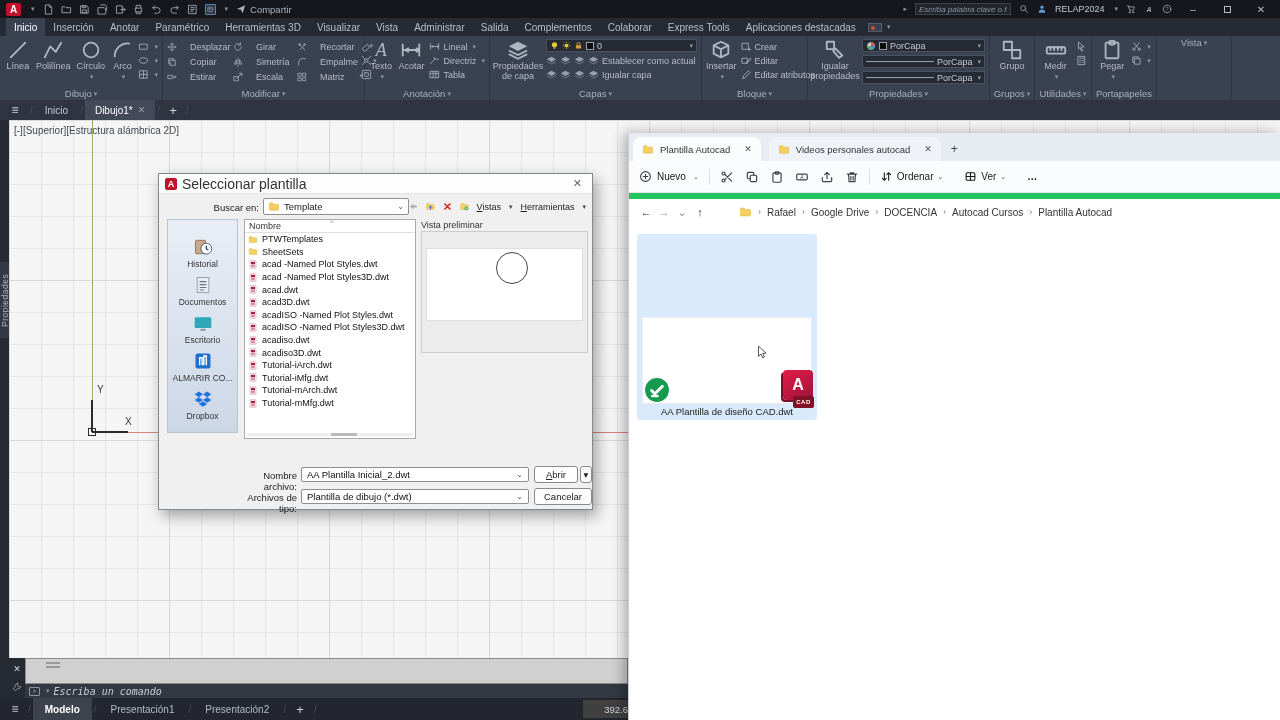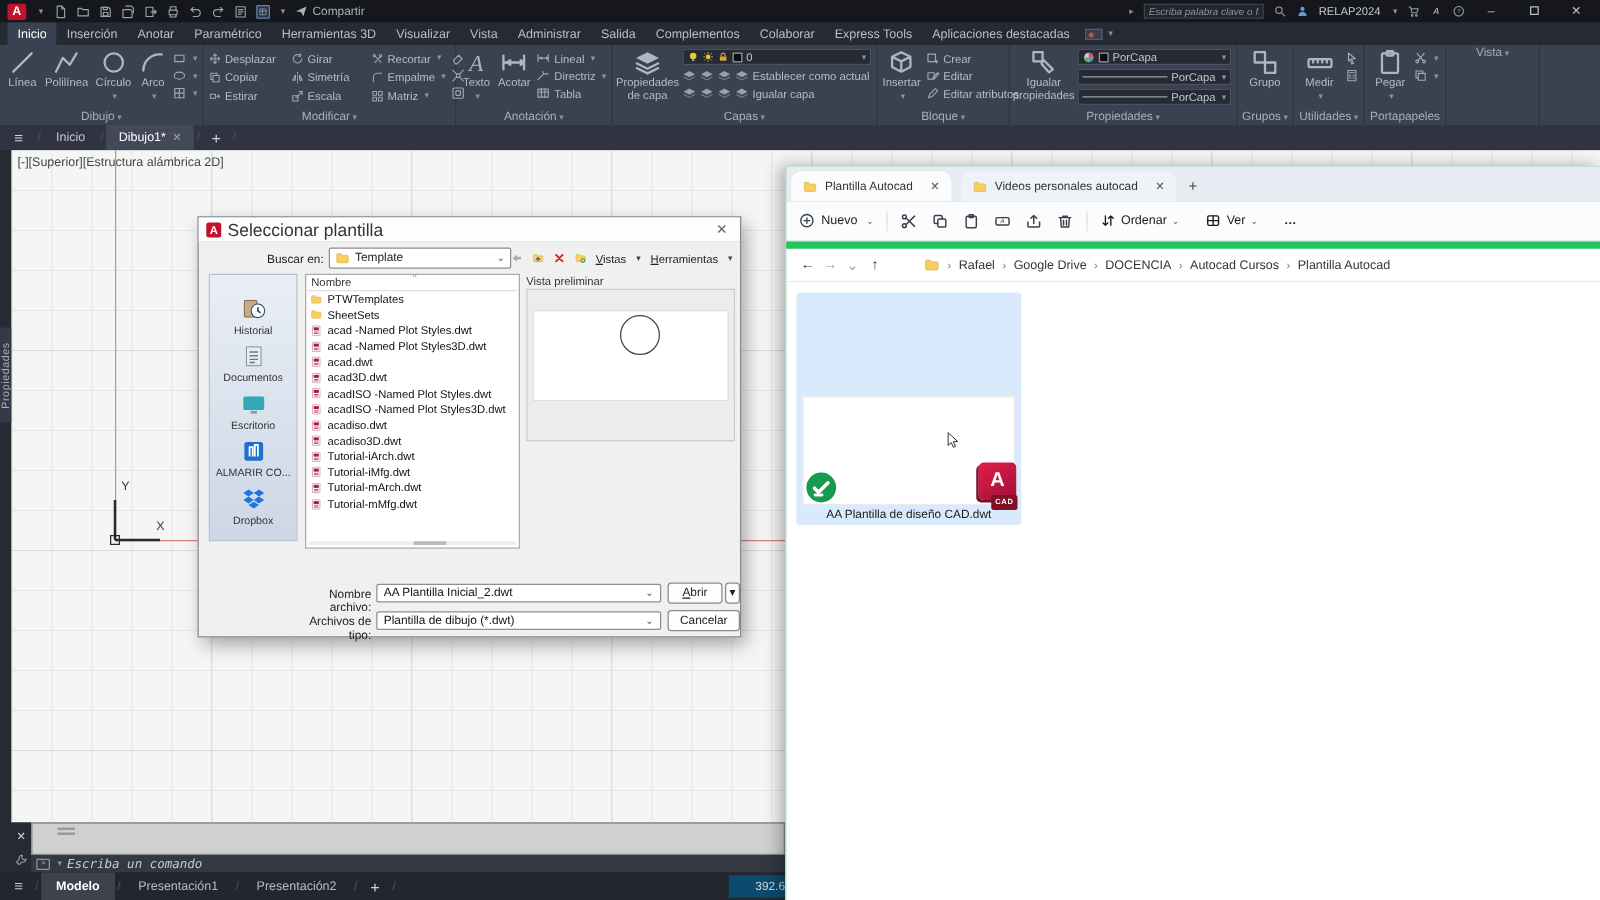--- a/index.html
+++ b/index.html
@@ -37,21 +37,21 @@
   .panel{position:relative;border-right:1px solid #2e3542;display:flex;flex-direction:column;}
   .pbody{flex:1;display:flex;align-items:flex-start;padding:3px 4px 0 4px;gap:4px;}
   .ptitle{height:13px;display:flex;align-items:center;justify-content:center;font-size:9.5px;color:#a7aebb;}
   .bigbtn{display:flex;flex-direction:column;align-items:center;justify-content:flex-start;gap:1px;color:#b6bdc8;}
   .bigbtn .ic{width:22px;height:22px;color:#aeb6c2;}
   .bigbtn .lbl{font-size:9px;text-align:center;line-height:9.5px;}
   .smallcol{display:flex;flex-direction:column;gap:3px;padding-top:2px;}
   .srow{display:flex;align-items:center;gap:3px;color:#b6bdc8;font-size:9px;white-space:nowrap;}
   .srow .ic{width:11px;height:11px;color:#9fa8b5;}
   #modgrid{display:grid;grid-template-columns:66px 64px 60px;grid-auto-rows:15px;align-items:center;}
-  .mitem{display:flex;align-items:flex-start;gap:3px;font-size:9px;color:#b6bdc8;white-space:nowrap;}
+  .mitem{display:flex;align-items:flex-start;gap:13px;font-size:9px;color:#b6bdc8;white-space:nowrap;}
   .mitem .ic{width:10px;height:10px;color:#9fa8b5;flex:none;}
   .combo-dark{background:#262a33;border:1px solid #4a5160;height:13px;display:flex;align-items:center;gap:3px;padding:0 3px;color:#c3c9d4;font-size:9px;}
   .combo-dark .flexfill{flex:1;}
   .swatch{width:8px;height:8px;background:#0d0d0d;border:1px solid #9aa1ad;display:inline-block;}
   .linesample{flex:1;height:1px;background:#9aa1ad;position:relative;}
   
   #filetabs{left:0;top:100px;width:1280px;height:20px;background:#2f3440;display:flex;align-items:stretch;gap:2px;padding-left:2px;color:#c2c7d0;}
   #ft-menu{width:26px;display:flex;align-items:center;justify-content:center;font-size:12px;color:#cfd3da;}
   .ftab{display:flex;align-items:center;gap:5px;padding:0 10px;font-size:10px;}
   .ftab.active{background:#434958;color:#fff;}
@@ -84,21 +84,21 @@
   #cmdhist .grip{position:absolute;left:20px;top:3px;width:14px;height:2px;background:#9a9a9a;box-shadow:0 4px 0 #9a9a9a;}
   #cmdrow{left:25px;top:684px;width:603px;height:14px;background:#343842;display:flex;align-items:center;gap:4px;padding:0 4px;}
   #cmdrow .cmdic{width:11px;height:9px;border:1px solid #8d93a0;border-radius:1px;color:#b9bec6;font-size:6px;line-height:7px;text-align:center;}
   #cmd-prompt{font-family:"DejaVu Sans Mono",monospace;font-style:italic;font-size:10px;color:#c6ccd4;}
   
   #statusbar{left:0;top:698px;width:1280px;height:22px;background:#23262e;display:flex;align-items:stretch;gap:2px;padding-left:4px;color:#b6bcc6;}
   #sb-menu{width:22px;display:flex;align-items:center;justify-content:center;font-size:12px;color:#c2c8d2;}
   .ltab{display:flex;align-items:center;padding:0 12px;font-size:10px;}
   .ltab.active{background:#3d424d;color:#fff;font-weight:bold;}
   #sb-plus{width:24px;display:flex;align-items:center;justify-content:center;font-size:13px;color:#cfd3da;}
-  #sb-coord{position:absolute;left:583px;top:2px;width:45px;height:18px;background:#0c4a6e;color:#cfd3da;font-size:9.5px;display:flex;align-items:center;justify-content:flex-end;overflow:hidden;}
+  #sb-coord{position:absolute;left:583px;top:2px;width:45px;height:18px;background:#404040;color:#cfd3da;font-size:9.5px;display:flex;align-items:center;justify-content:flex-end;overflow:hidden;}
   
   #dialog{left:158px;top:173px;width:435px;height:337px;background:#f0f0f0;border:1px solid #7f8790;box-shadow:4px 6px 14px rgba(0,0,0,.35);color:#222;z-index:10;}
   #dlg-title{position:absolute;left:0;top:0;right:0;height:20px;background:#fdfdfd;border-bottom:1px solid #e3e3e3;display:flex;align-items:center;padding:0 6px;gap:5px;}
   #dlg-icon{width:12px;height:12px;background:#c2122b;border-radius:2px;color:#fff;font-weight:bold;font-size:9px;display:flex;align-items:center;justify-content:center;}
   #dlg-title .t{font-size:14px;color:#333;}
   #dlg-close{margin-left:auto;color:#666;font-size:11px;padding:0 4px;}
   #dlg-lookin{position:absolute;left:40px;top:28px;width:60px;text-align:right;font-size:9.5px;color:#222;}
   #dlg-combo{position:absolute;left:104px;top:24px;width:146px;height:17px;background:#fff;border:1px solid #8f8f8f;border-radius:2px;display:flex;align-items:center;gap:4px;padding:0 4px;font-size:9.5px;}
   #dlg-combo .ic{width:12px;height:11px;}
   #dlg-combo .dd{margin-left:auto;color:#555;font-size:8px;}

